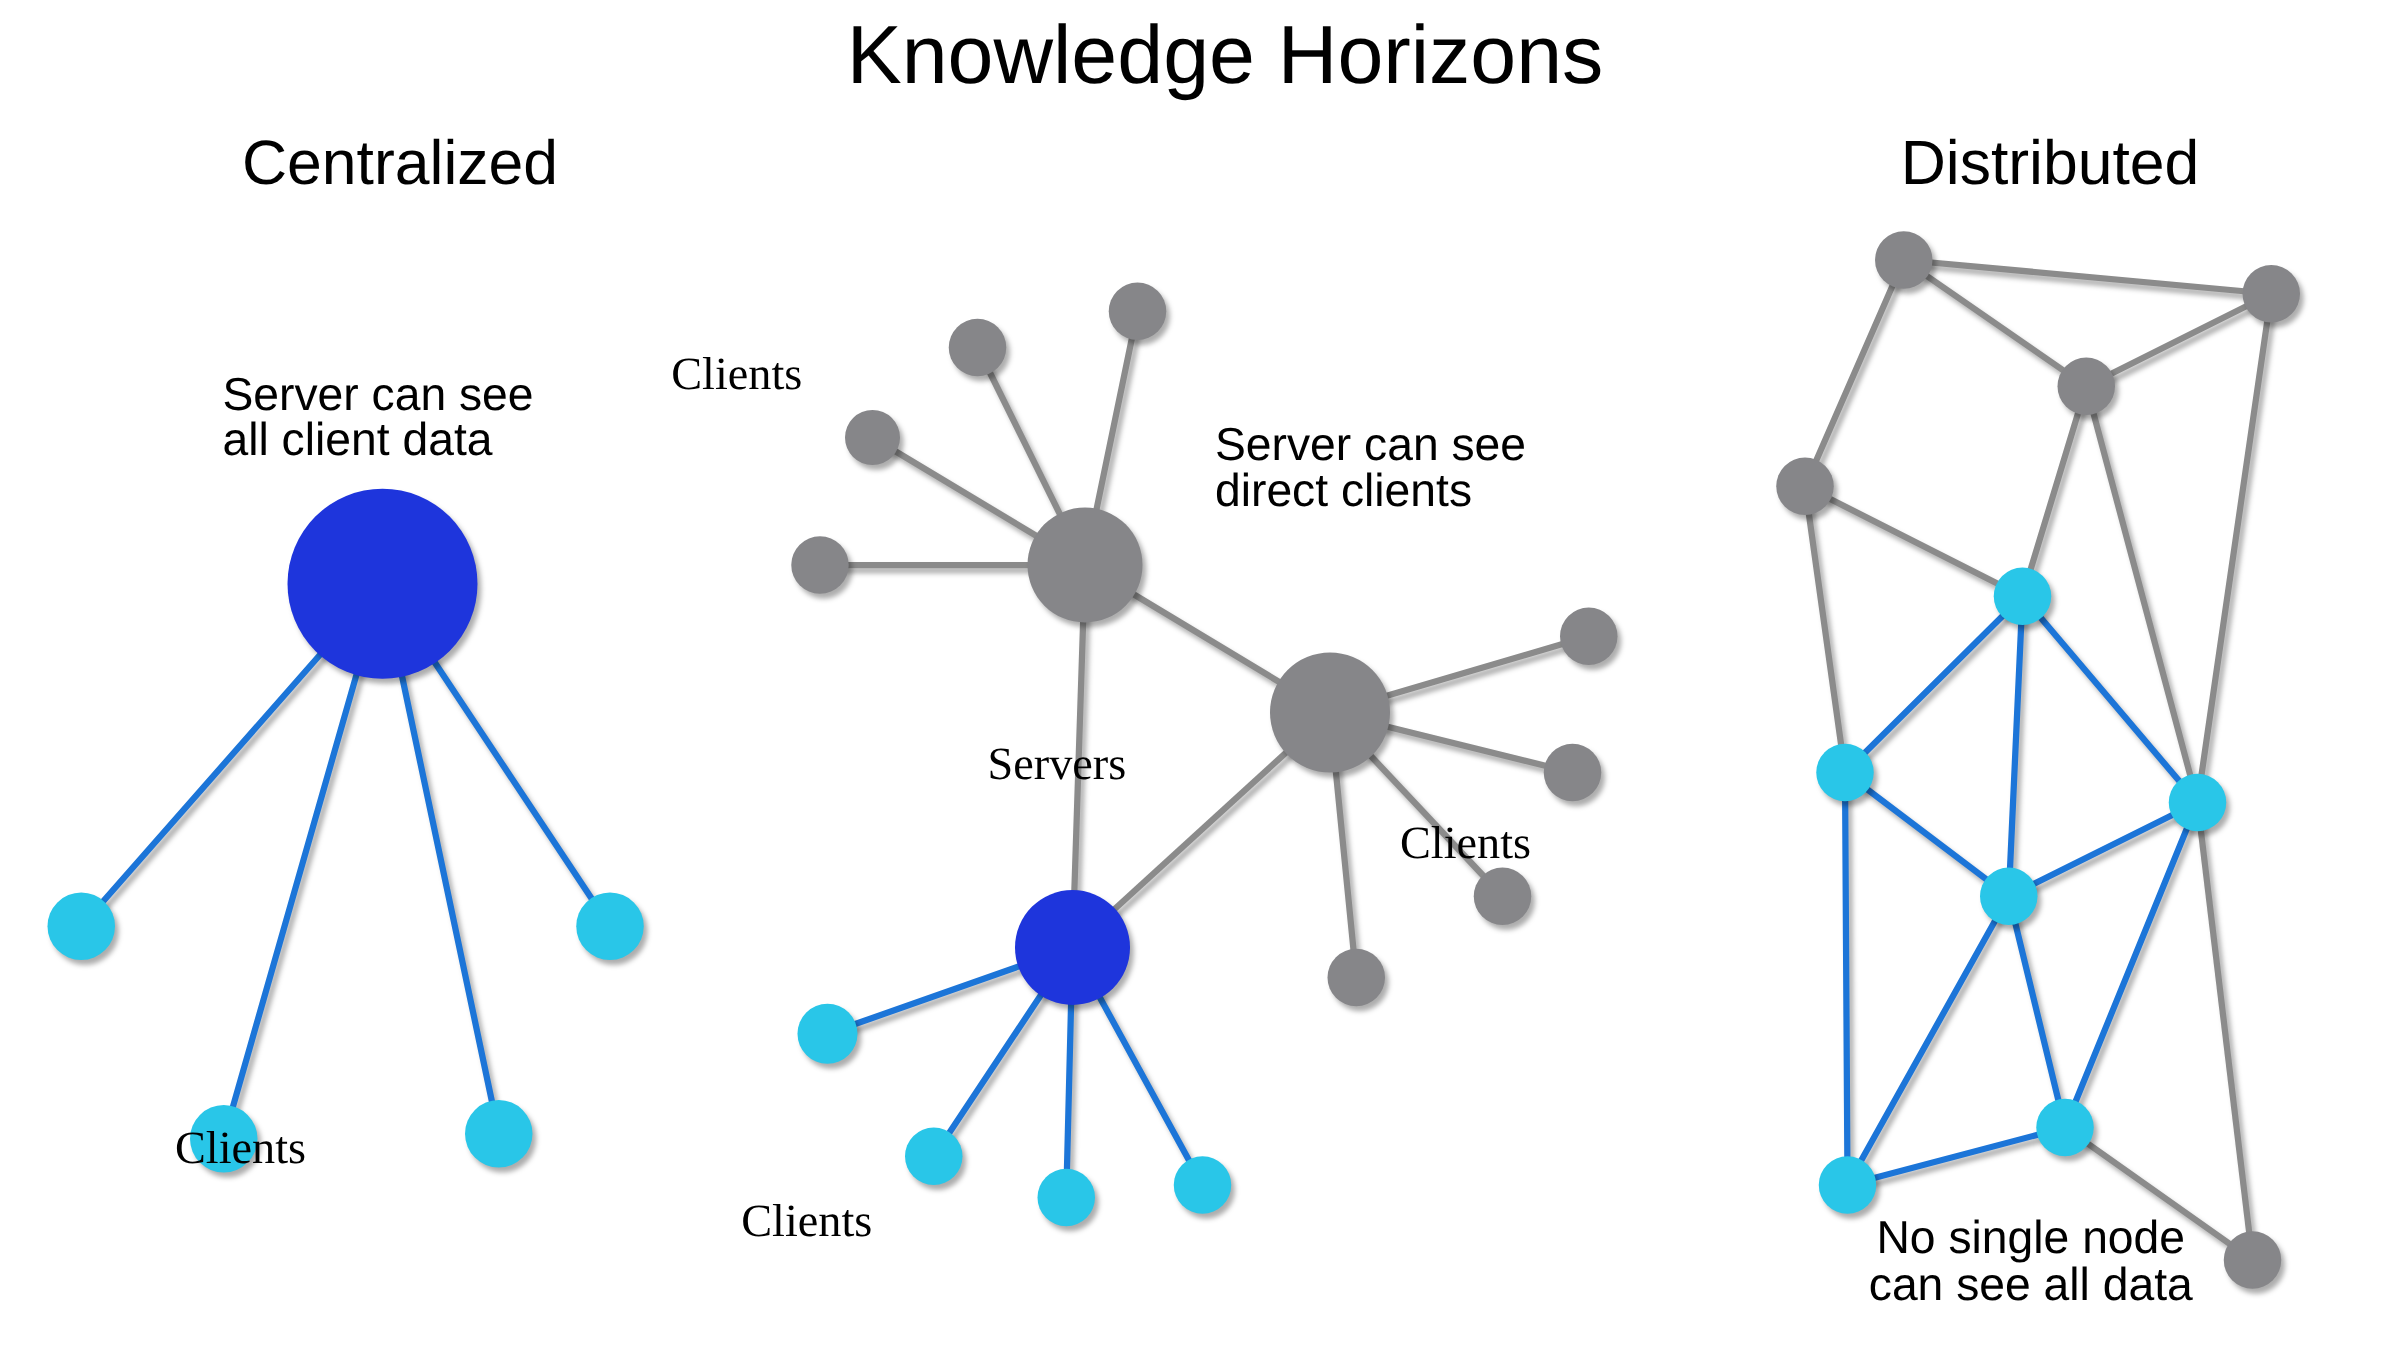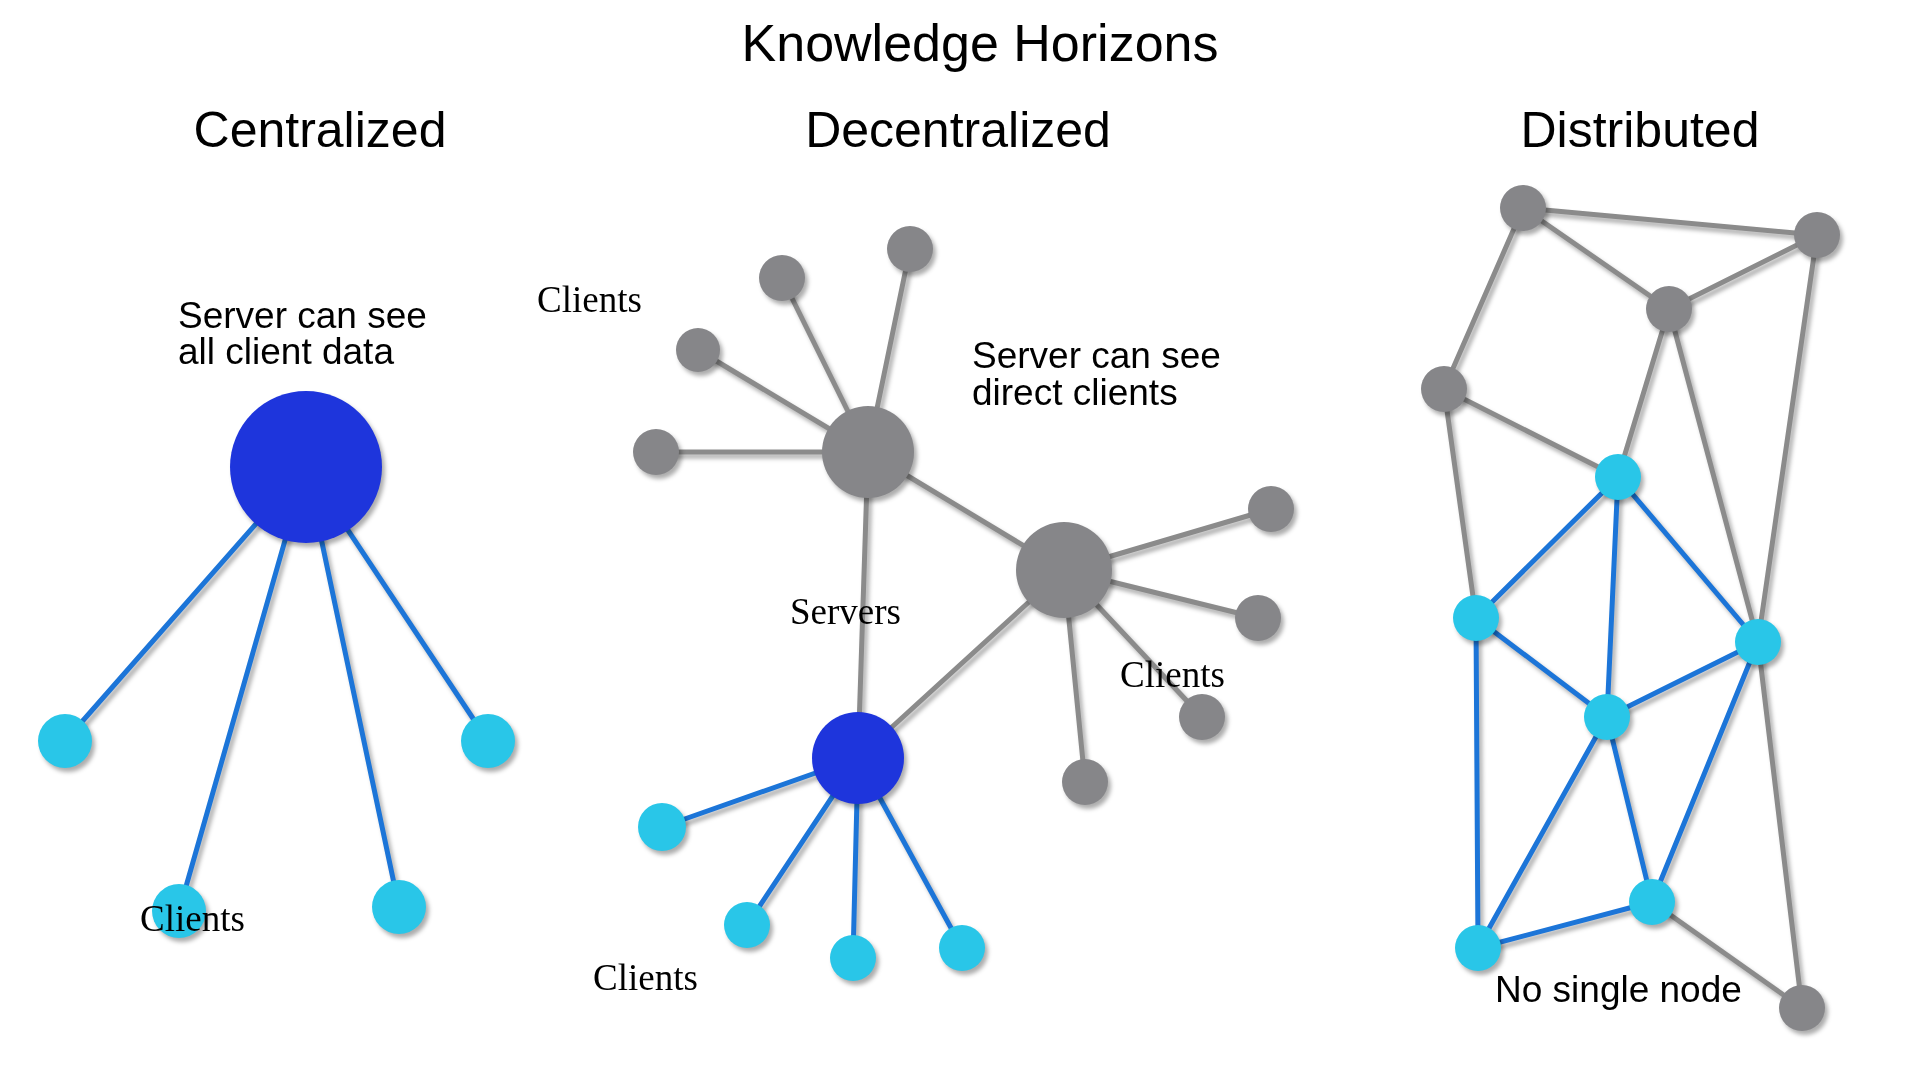--- a/index.html
+++ b/index.html
@@ -3,21 +3,21 @@
 <meta charset="utf-8">
 <style>
   * { margin:0; padding:0; box-sizing:border-box; }
   html,body { width:1920px; height:1080px; background:#ffffff; overflow:hidden;
               font-family:"Liberation Sans", sans-serif; }
   #stage { position:relative; width:1920px; height:1080px; background:#ffffff; }
   #diagram-canvas { position:absolute; left:0; top:0; width:1920px; height:1080px; }
   .shadow { filter: drop-shadow(3px 4px 2px rgba(0,0,0,0.32)); }
   .txt { position:absolute; color:#000; white-space:nowrap; }
   .page-title { top:5px; left:480px; width:1000px; text-align:center;
-                font-size:52px; line-height:76px; }
+                font-size:66px; line-height:76px; }
   .heading { top:102px; width:500px; text-align:center; font-size:50px; line-height:56px; }
   .annotation { font-size:37px; }
   .annotation div { white-space:nowrap; }
   .label { font-size:37px; line-height:38px; width:300px; text-align:left;font-family:Liberation Serif, serif; }
 </style>
 </head>
 <body>
 
 <div id="stage">
 
@@ -97,35 +97,35 @@
         <circle cx="1758" cy="642" r="23" fill="#29c6e8" class="shadow"></circle>
         <circle cx="1607" cy="717" r="23" fill="#29c6e8" class="shadow"></circle>
         <circle cx="1652" cy="902" r="23" fill="#29c6e8" class="shadow"></circle>
         <circle cx="1478" cy="948" r="23" fill="#29c6e8" class="shadow"></circle>
       </g>
     </svg>
 
   <div class="txt page-title">Knowledge Horizons</div>
 
   <div class="txt heading" style="left:70px;">Centralized</div>
-  <div class="txt heading" style="left:708px;">Decentralized</div>
   <div class="txt heading" style="left:1390px;">Distributed</div>
 
   <div class="txt annotation" style="left:178px; top:298px; line-height:36px;">
     <div>Server can see</div>
     <div>all client data</div>
   </div>
   <div class="txt label" style="left:140px; top:900px;">Clients</div>
 
   <div class="txt label" style="left:537px; top:281px;">Clients</div>
   <div class="txt annotation" style="left:972px; top:337px; line-height:37px;">
     <div>Server can see</div>
     <div>direct clients</div>
   </div>
   <div class="txt label" style="left:790px; top:561px;margin-top:32px;">Servers</div>
   <div class="txt label" style="left:1120px; top:656px;">Clients</div>
   <div class="txt label" style="left:593px; top:959px;">Clients</div>
 
   <div class="txt annotation" style="left:1495px; top:971px; line-height:38px;text-align:center;">
     <div>No single node</div>
+    <div>can see all data</div>
   </div>
 
 </div>
 
 </body></html>

